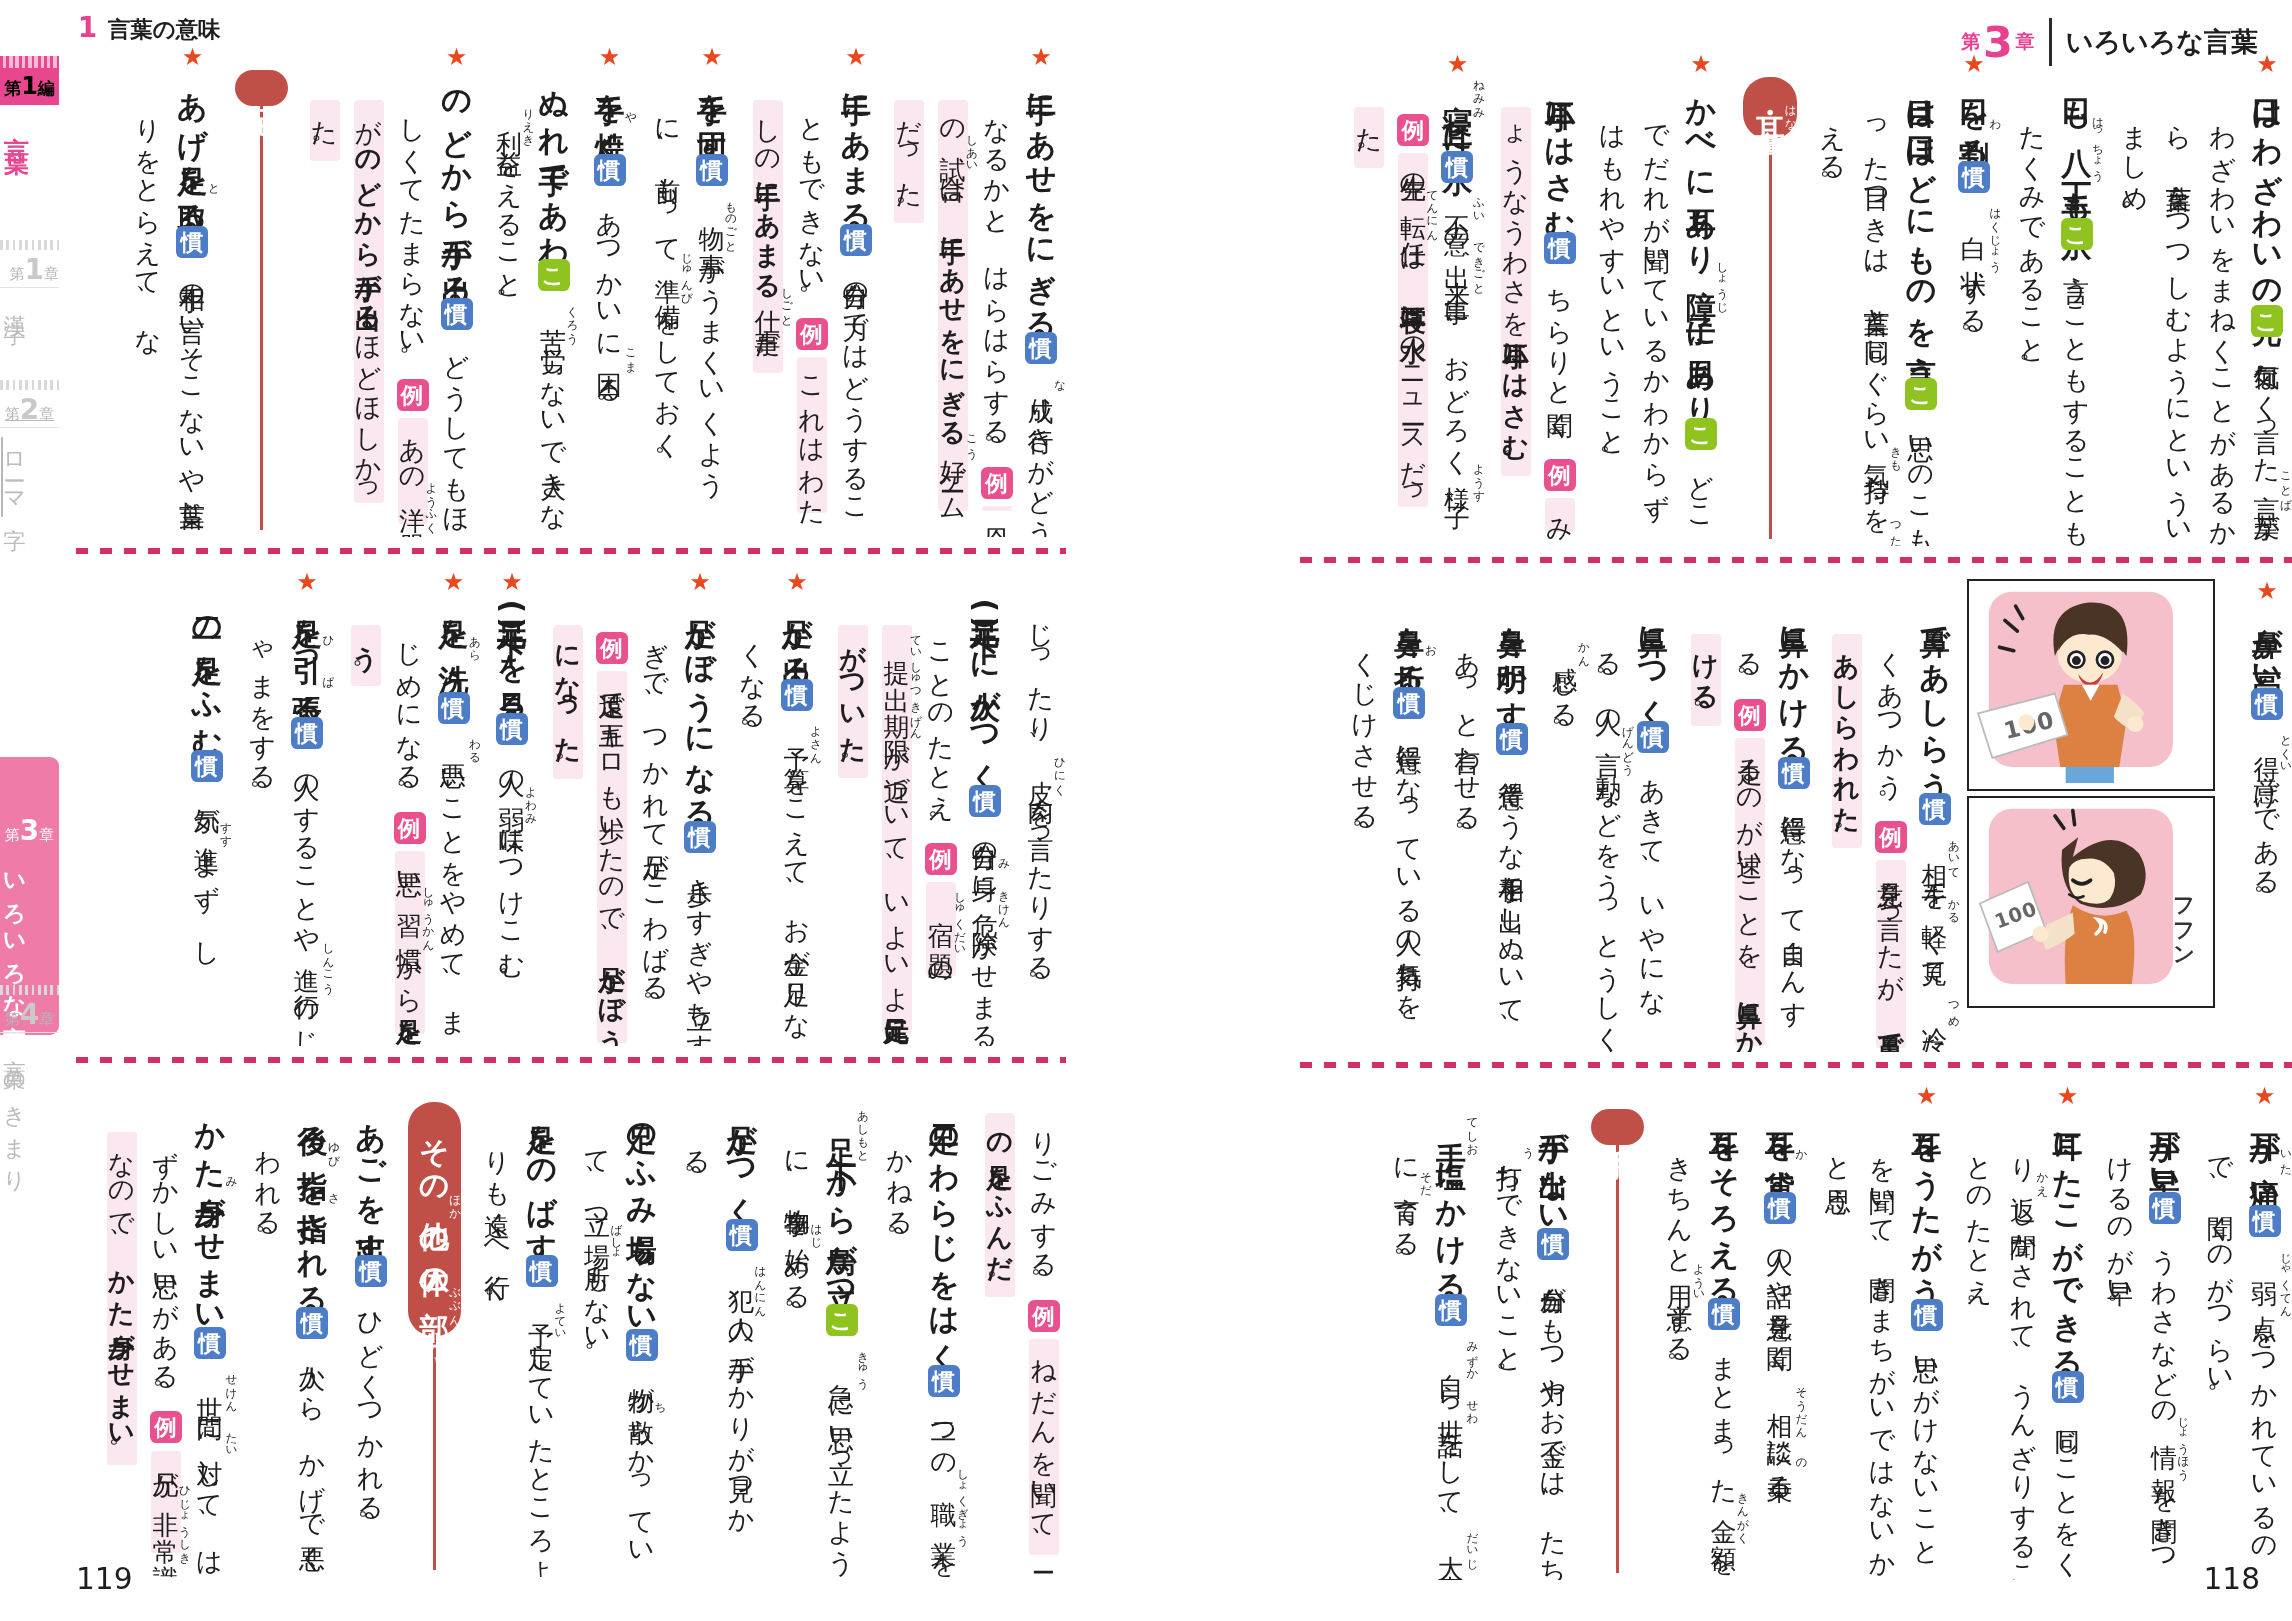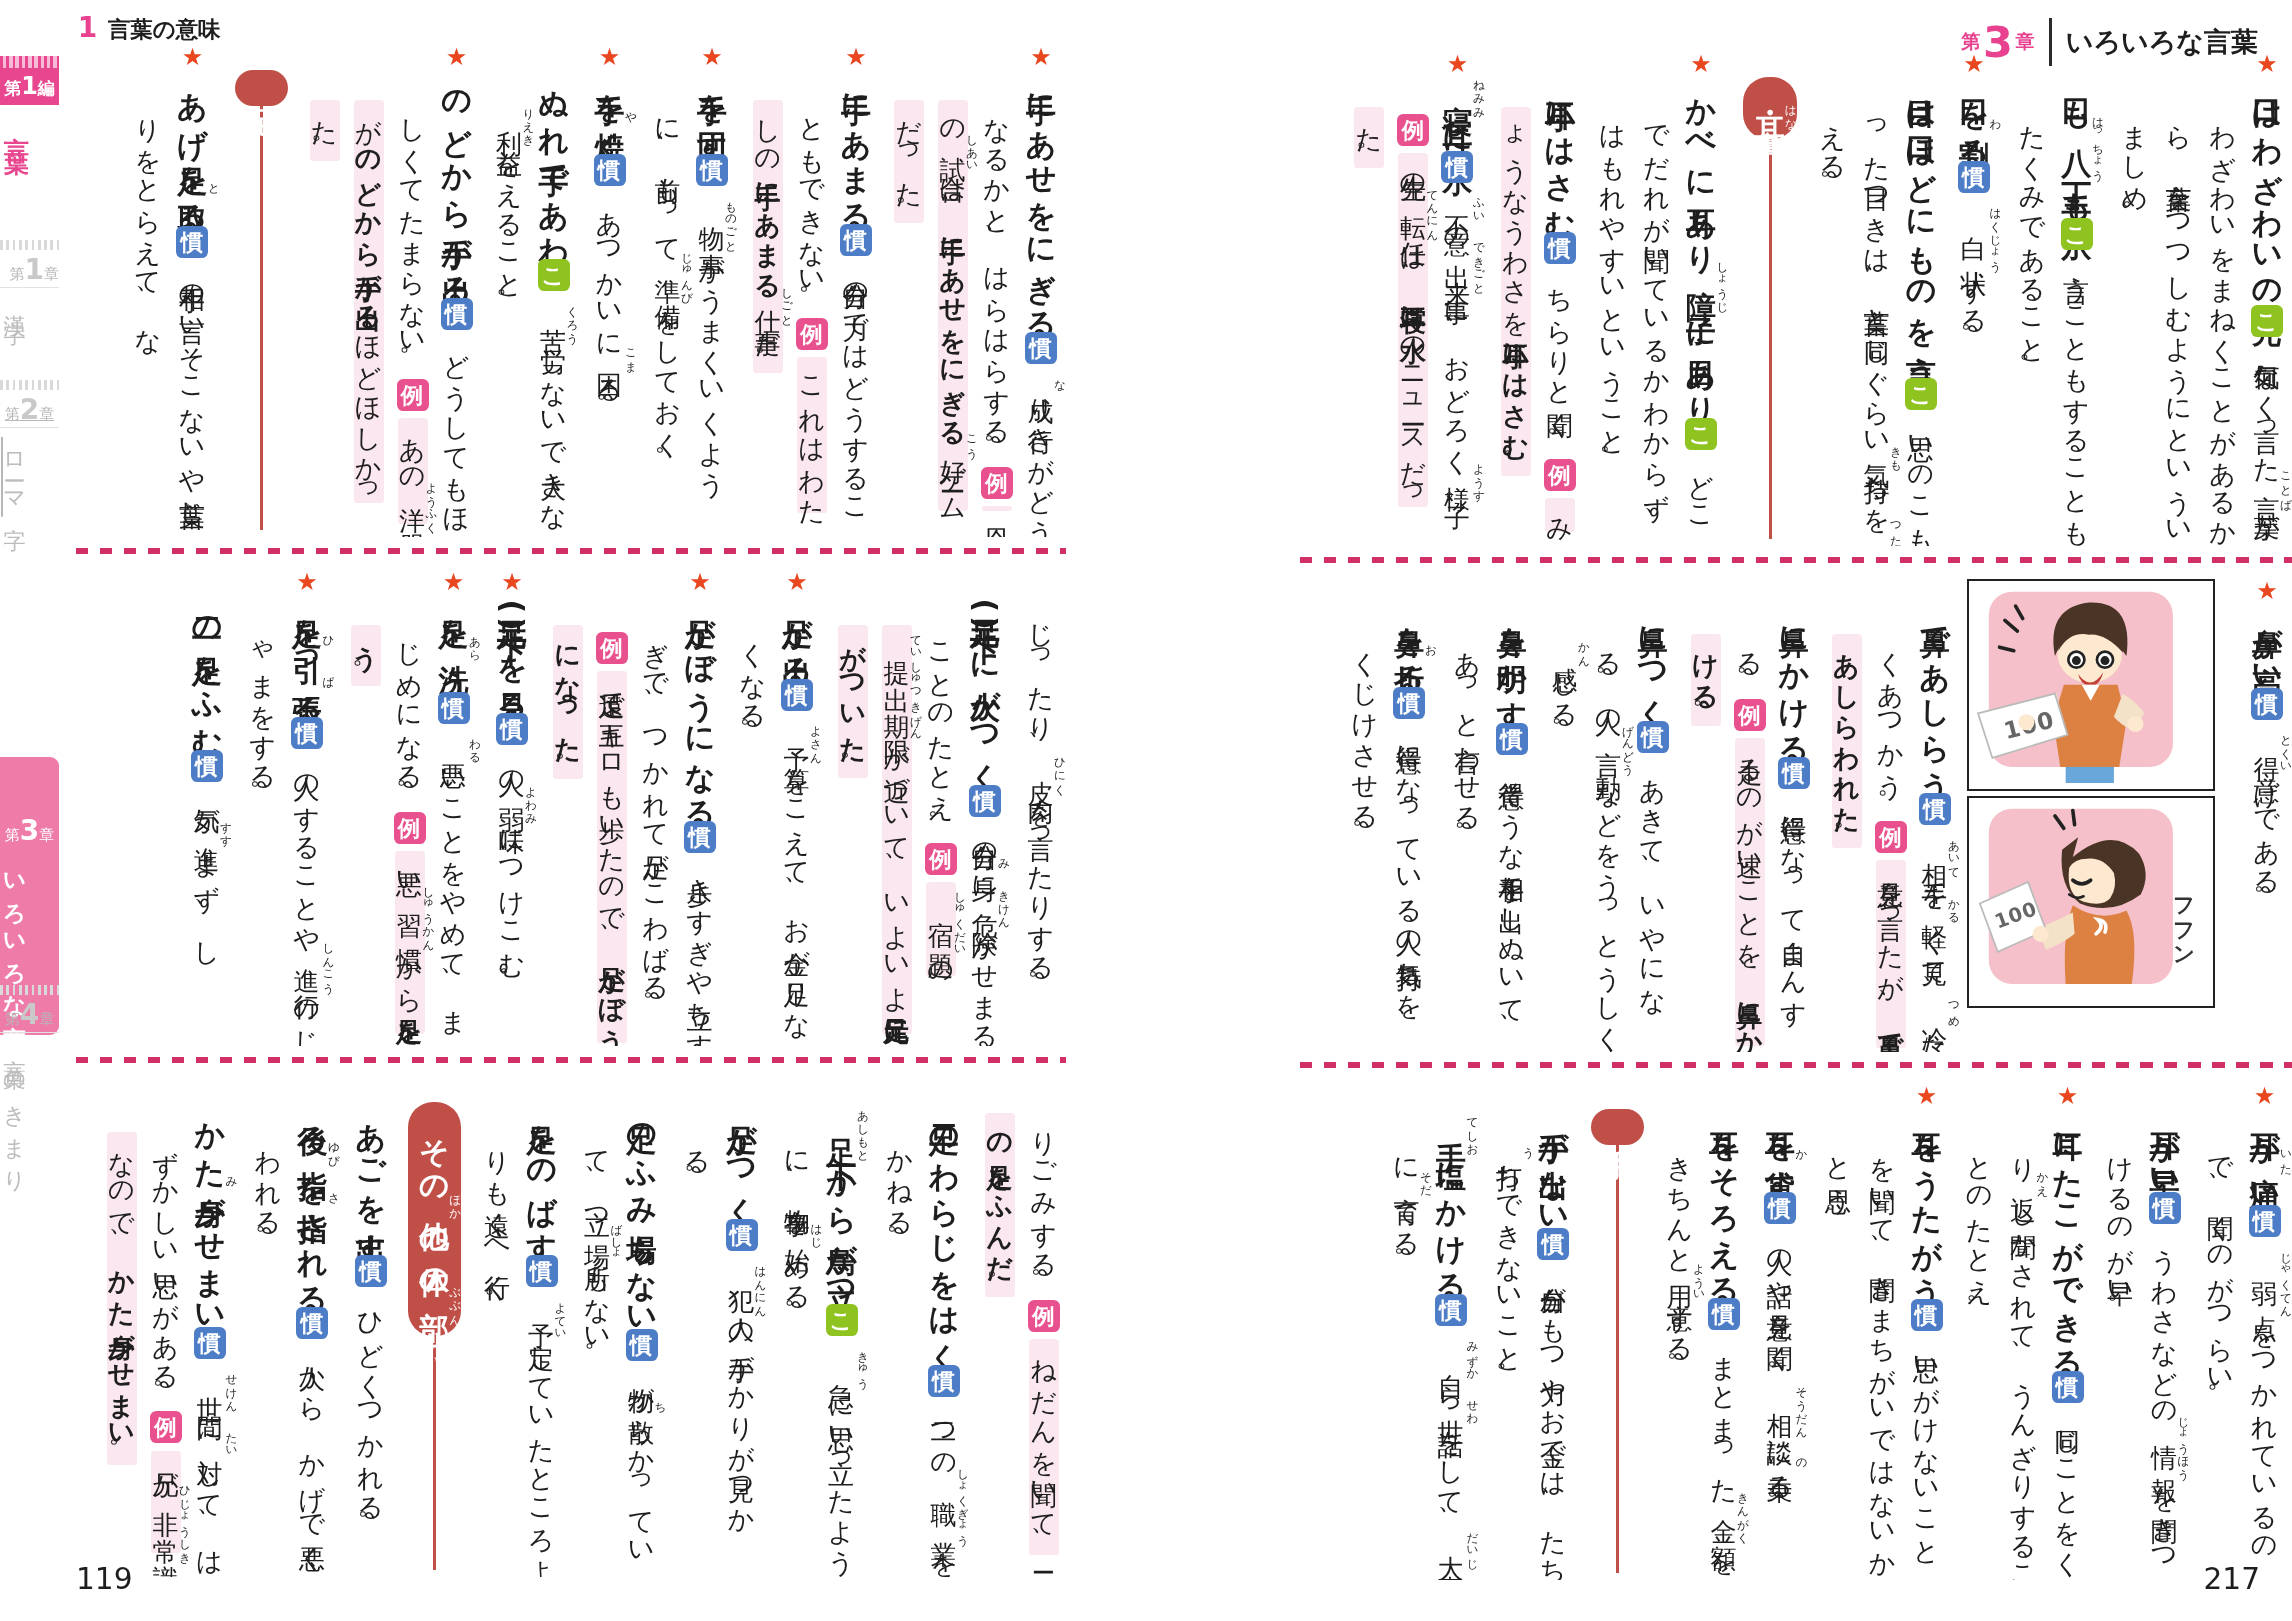--- a/index.html
+++ b/index.html
@@ -58,21 +58,21 @@
   .illu{display:block;writing-mode:horizontal-tb;width:269px;height:432px;margin:1.8px 7.2px 0 7.2px;text-indent:0;}
   .illu .panel{width:244px;height:208px;border:2.7px solid #222;background:#fff;margin-bottom:5.4px;overflow:hidden;}
   
   .pagenum{position:absolute;bottom:25px;font-weight:400;font-size:29.6px;}
   #page-left .pagenum{left:0;}
   #page-right .pagenum{right:32px;}
   
   .side{position:absolute;left:0;top:0;width:61px;height:1621px;}
   .s-ed{position:absolute;left:0;top:56px;width:59px;text-align:center;}
   .s-ed .comb{height:11.6px;background:repeating-linear-gradient(90deg,#e8468f 0 2.7px,#f6bcd7 2.7px 6.3px);}
-  .s-ed .box{background:#e8468f;color:#ffffff;font-weight:700;font-size:17px;padding:4.5px 0;}
+  .s-ed .box{background:#e8468f;color:#000000;font-weight:700;font-size:17px;padding:4.5px 0;}
   .s-ed .box .n{font-size:24px;}
   .s-ed .vname{writing-mode:vertical-rl;color:#e8468f;font-weight:800;font-size:25px;letter-spacing:12.5px;margin-top:12.5px;}
   .s-ch{position:absolute;left:0;width:59px;text-align:center;color:#b7b7b7;}
   .s-ch .comb{height:9.9px;background:repeating-linear-gradient(90deg,#d9d9d9 0 2.7px,transparent 2.7px 6.3px);}
   .s-ch .lbl{font-size:15px;border-bottom:1.8px solid #e2e2e2;padding:2.7px 0 1.8px;}
   .s-ch .lbl .n{font-size:28px;font-weight:700;color:#c9c9c9;}
   .s-ch .vname{writing-mode:vertical-rl;font-size:22.4px;letter-spacing:7.2px;color:#bcbcbc;margin-top:9px;}
   .s-ch.active{background:#ee7ba8;color:#fff;border-radius:0 9px 9px 0;padding:10.7px 0 18px;}
   .s-ch.active .lbl{border-bottom:none;color:#fff;margin-top:44px;}
   .s-ch.active .lbl .n{color:#fff;}
@@ -229,15 +229,15 @@
       <div class="entry starred"><span class="star">★</span><span class="hw">耳が<ruby>痛<rt>いた</rt></ruby>い</span><span class="bdg b-kan">慣</span><span class="def"><ruby>弱点<rt>じゃくてん</rt></ruby>をつかれているので、聞くのがつらい。</span></div>
       <div class="entry"><span class="hw">耳が早い</span><span class="bdg b-kan">慣</span><span class="def">うわさなどの<ruby>情報<rt>じょうほう</rt></ruby>を聞きつけるのが早い。</span></div>
       <div class="entry starred"><span class="star">★</span><span class="hw">耳にたこができる</span><span class="bdg b-kan">慣</span><span class="def">同じことをくり<ruby>返<rt>かえ</rt></ruby>し聞かされて、うんざりすることのたとえ。</span></div>
       <div class="entry starred"><span class="star">★</span><span class="hw">耳をうたがう</span><span class="bdg b-kan">慣</span><span class="def">思いがけないことを聞いて、聞きまちがいではないかと思う。</span></div>
       <div class="entry"><span class="hw">耳を<ruby>貸<rt>か</rt></ruby>す</span><span class="bdg b-kan">慣</span><span class="def">人の話や意見を聞く。<ruby>相談<rt>そうだん</rt></ruby>に<ruby>乗<rt>の</rt></ruby>る。</span></div>
       <div class="entry"><span class="hw">耳をそろえる</span><span class="bdg b-kan">慣</span><span class="def">まとまった<ruby>金額<rt>きんがく</rt></ruby>をきちんと<ruby>用意<rt>ようい</rt></ruby>する。</span></div>
       <div class="section"><span class="pill">手</span></div>
       <div class="entry"><span class="hw">手が出ない</span><span class="bdg b-kan">慣</span><span class="def">自分がもつ力やお金では、たち<ruby>打<rt>う</rt></ruby>ちできないこと。</span></div>
       <div class="entry"><span class="hw"><ruby>手塩<rt>てしお</rt></ruby>にかける</span><span class="bdg b-kan">慣</span><span class="def"><ruby>自<rt>みずか</rt></ruby>ら<ruby>世話<rt>せわ</rt></ruby>をして、<ruby>大事<rt>だいじ</rt></ruby>に<ruby>育<rt>そだ</rt></ruby>てる。</span></div>
     </div>
-  <div class="pagenum">217</div>
+  <div class="pagenum">118</div>
 </div>
 
 
 </body></html>

